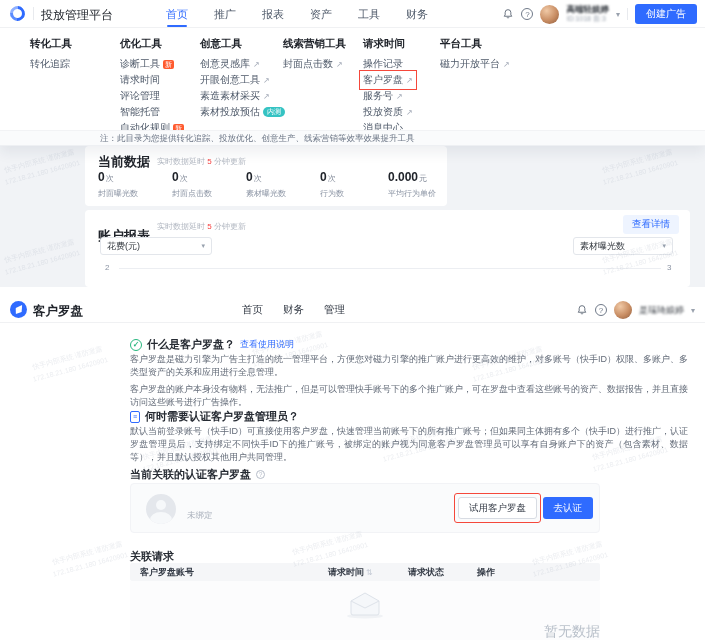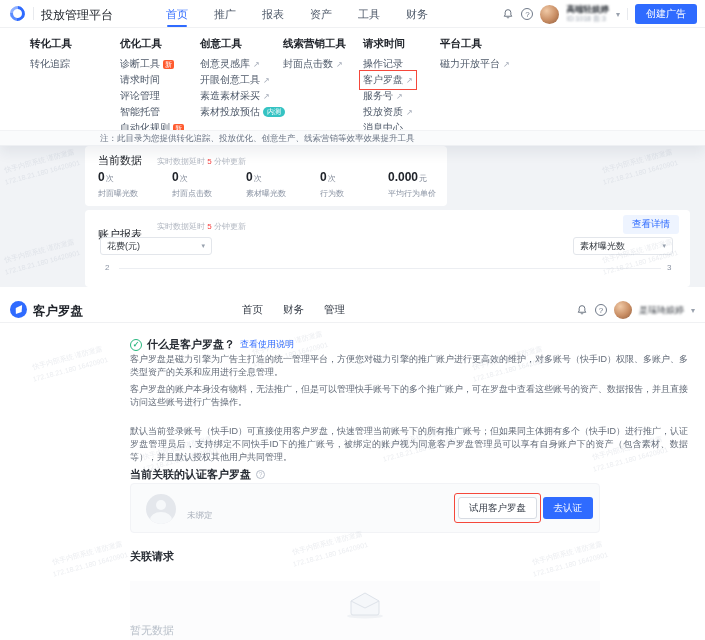--- a/index.html
+++ b/index.html
@@ -47,21 +47,21 @@
   .ext { font-size:8px; color:#a4abb8; }
   .bnew { background:#ff5a2e; color:#fff; font-size:7px; line-height:9px; height:9px; padding:0 2px; border-radius:2px; }
   .bpill { background:#35c3c3; color:#fff; font-size:7px; line-height:10px; height:10px; padding:0 4px; border-radius:5px; }
   .boxed { outline:1.5px solid #f5483b; outline-offset:3px; }
   .mnote { position:absolute; left:0; right:0; bottom:0; height:15px; background:#fafbfc; border-top:1px solid #f2f3f5;
            font-size:8.5px; color:#6b7585; line-height:14px; padding-left:100px; white-space:nowrap; }
 
   
   .card { position:absolute; background:#fff; border-radius:4px; }
   .card-cd { left:85px; top:146px; width:362px; height:60px; }
-  .ttl { font-size:11px; font-weight:normal; color:#20242b; }
+  .ttl { font-size:13px; font-weight:bold; color:#20242b; }
   .sub { font-size:8px; color:#b2b8c2; }
   .sub .red { color:#f53f3f; }
   .stat { position:absolute; top:24px; }
   .stat .v { font-size:12px; font-weight:bold; color:#20242b; }
   .stat .u { font-size:8px; color:#868e9c; font-weight:normal; margin-left:1px; }
   .stat .l { font-size:8px; color:#8a93a3; margin-top:4px; }
   .card-mat { left:455px; top:134px; width:200px; height:70px; z-index:1; }
   .mat-ttl { position:absolute; left:12px; top:7px; font-size:10.5px; font-weight:bold; }
   .mat-lbl { position:absolute; left:12px; top:25px; font-size:8.5px; color:#8a93a3; }
   .mat-val { position:absolute; left:12px; top:37px; font-size:14px; font-weight:bold; display:flex; gap:4px; align-items:center; }
@@ -119,21 +119,21 @@
               font-family:"Liberation Sans",sans-serif; }
 
   .req-head { position:absolute; left:130px; top:266px; width:470px; height:18px; background:#f5f6f8;
               border-radius:2px; display:flex; align-items:center; font-size:9px; font-weight:bold; color:#343b46; }
   .req-head .c1 { width:198px; padding-left:10px; }
   .req-head .c2 { width:80px; display:flex; align-items:center; gap:2px; }
   .req-head .c3 { width:69px; }
   .sorti { font-size:8px; color:#c3c9d4; font-weight:normal; }
   .empty-bg { position:absolute; left:130px; top:284px; width:470px; height:59px; background:#fcfcfd; }
   .empty-ill { position:absolute; left:343px; top:294px; }
-  .empty-txt { position:absolute; left:130px; top:326px; width:470px; text-align:left; font-size:11px; color:#b9c0ca; }
+  .empty-txt { position:absolute; left:130px; top:326px; width:470px; text-align:right; font-size:14px; color:#b9c0ca; }
 </style>
 </head>
 <body>
 
 <div class="page">
 
   <section class="shot1">
 
     <div class="card card-cd">
       <span class="ttl" style="position:absolute;left:13px;top:7px">当前数据</span>
@@ -383,40 +383,53 @@
     </header>
 
     <div class="sec-ttl" style="left:130px;top:40px">
       <span class="ic-check">✓</span>
       <span>什么是客户罗盘？</span>
       <span class="lnk">查看使用说明</span>
     </div>
     <p class="para" style="top:86px">客户罗盘的账户本身没有物料，无法推广，但是可以管理快手账号下的多个推广账户，可在罗盘中查看这些账号的资产、数据报告，并且直接访问这些账号进行广告操作。</p>
     <p class="para" style="top:56px">客户罗盘是磁力引擎为广告主打造的统一管理平台，方便您对磁力引擎的推广账户进行更高效的维护，对多账号（快手ID）权限、多账户、多类型资产的关系和应用进行全息管理。</p>
 
+    <div class="sec-ttl" style="left:130px;top:112px">
+      <span class="ic-doc">≡</span>
+      <span>何时需要认证客户罗盘管理员？</span>
+    </div>
     <p class="para" style="top:128px">默认当前登录账号（快手ID）可直接使用客户罗盘，快速管理当前账号下的所有推广账号；但如果同主体拥有多个（快手ID）进行推广，认证罗盘管理员后，支持绑定不同快手ID下的推广账号，被绑定的账户视为同意客户罗盘管理员可以享有自身账户下的资产（包含素材、数据等），并且默认授权其他用户共同管理。</p>
 
     <div class="sec-ttl" style="left:130px;top:170px">
       <span>当前关联的认证客户罗盘</span>
       <span class="iinfo">?</span>
     </div>
     <div class="assoc-card">
       <span class="av2">
           <span class="hd"></span>
           <span class="bd"></span>
         </span>
       <span class="acard-st">未绑定</span>
       <span class="redbox">
         <button class="btn-try">试用客户罗盘</button>
       </span>
       <button class="btn-auth">去认证</button>
     </div>
 
     <div class="sec-ttl" style="left:130px;top:252px">
       <span>关联请求</span>
+    </div>
+    <div class="req-head">
+      <span class="c1">客户罗盘账号</span>
+      <span class="c2">
+        <span>请求时间</span>
+        <span class="sorti">⇅</span>
+      </span>
+      <span class="c3">请求状态</span>
+      <span class="c4">操作</span>
     </div>
     <div class="empty-bg"></div>
     <span class="empty-ill">
       <svg width="44" height="28" viewBox="0 0 44 28">
           <ellipse cx="22" cy="25" rx="18" ry="2.5" fill="#f0f2f5"></ellipse>
           <path d="M8 10 L22 2 L36 10 V22 a2 2 0 0 1-2 2 H10 a2 2 0 0 1-2-2 Z" fill="#f5f7fa" stroke="#dde2e9" stroke-width="1"></path>
           <path d="M8 10 L22 17 L36 10" fill="none" stroke="#dde2e9" stroke-width="1"></path>
         </svg>
     </span>
     <span class="empty-txt">暂无数据</span>

